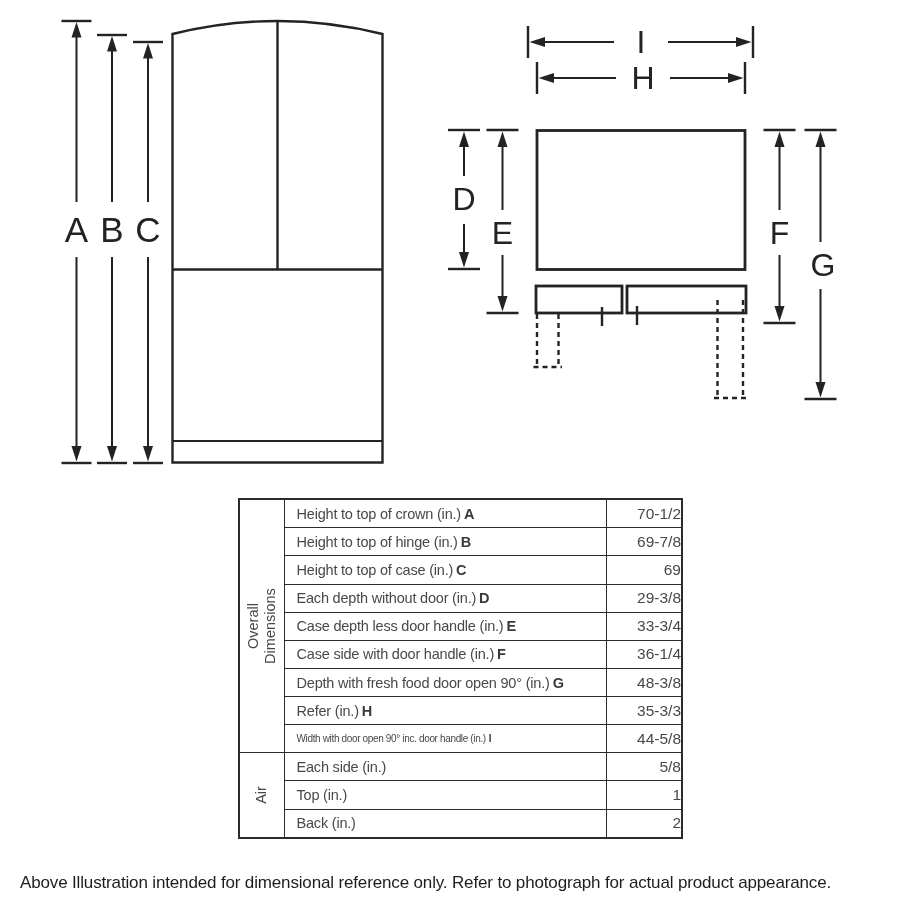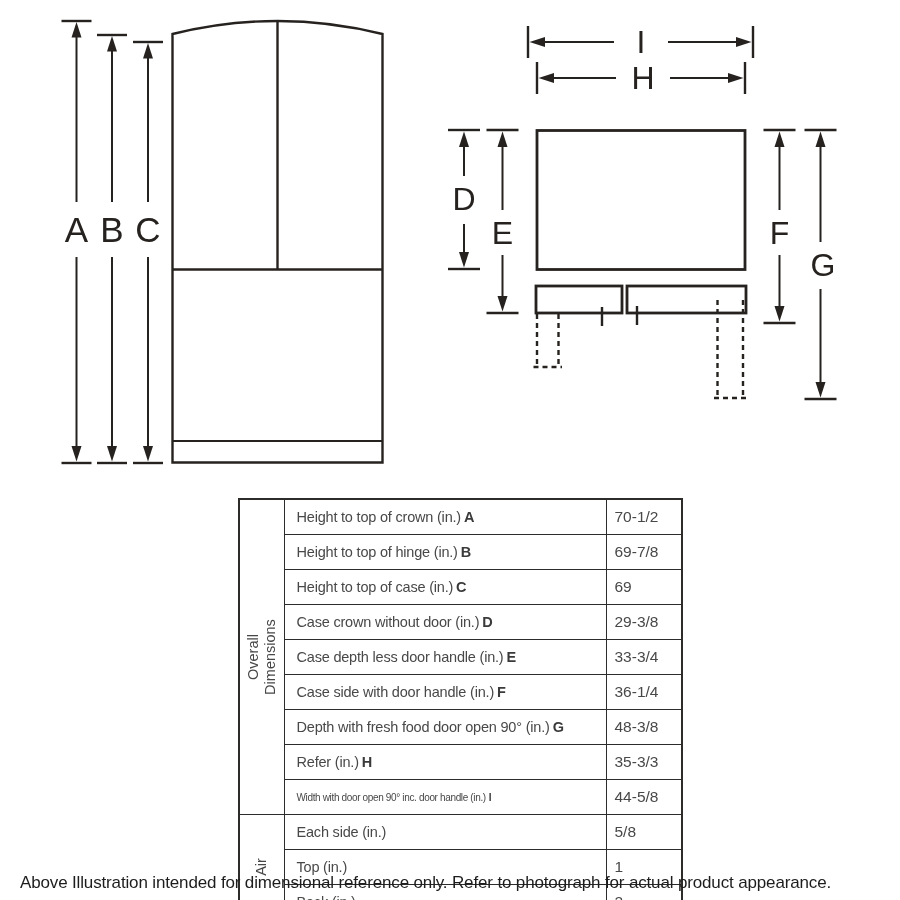--- a/index.html
+++ b/index.html
@@ -15,28 +15,28 @@
   .dimlbl    { font-size:32px; }
   .dimlbl-lg { font-size:35px; }
 
   
   .spec-table {
     position:absolute; left:238px; top:498px;
     width:443px; height:341px;
     border-collapse:collapse; table-layout:fixed;
     border:2.2px solid #2e2c2a;
   }
-  .spec-table td { border:1.6px solid #2e2c2a; padding:8px; overflow:hidden; }
+  .spec-table td { border:1.6px solid #2e2c2a; padding:0; overflow:hidden; }
   td.lbl {
     padding-left:12px; font-size:14.5px; letter-spacing:-0.2px;
     color:#484848; white-space:nowrap; vertical-align:middle;
   }
   td.lbl .k { font-weight:bold; color:#3a3a3a; margin-left:3px; }
   tr.fit td.lbl { font-size:10px; letter-spacing:-0.35px; }
-  td.val { text-align:left; font-size:15.5px; color:#484848; vertical-align:middle; }
+  td.val { text-align:right; font-size:15.5px; color:#484848; vertical-align:middle; }
   td.grp { position:relative; }
   .vtext {
     position:absolute; left:50%; top:50%;
     transform:translate(-50%,-50%) rotate(-90deg);
     text-align:center; font-size:14.5px; color:#474747;
     line-height:1.18; white-space:nowrap;
   }
   .vtext span { display:block; }
 
   
@@ -177,21 +177,21 @@
     </tr>
     <tr>
       <td class="lbl"><span>Height to top of hinge (in.)</span><span class="k">B</span></td>
       <td class="val">69-7/8</td>
     </tr>
     <tr>
       <td class="lbl"><span>Height to top of case (in.)</span><span class="k">C</span></td>
       <td class="val">69</td>
     </tr>
     <tr>
-      <td class="lbl"><span>Case crown without door (in.)</span><span class="k">D</span></td>
+      <td class="lbl"><span>Each depth without door (in.)</span><span class="k">D</span></td>
       <td class="val">29-3/8</td>
     </tr>
     <tr>
       <td class="lbl"><span>Case depth less door handle (in.)</span><span class="k">E</span></td>
       <td class="val">33-3/4</td>
     </tr>
     <tr>
       <td class="lbl"><span>Case side with door handle (in.)</span><span class="k">F</span></td>
       <td class="val">36-1/4</td>
     </tr>

